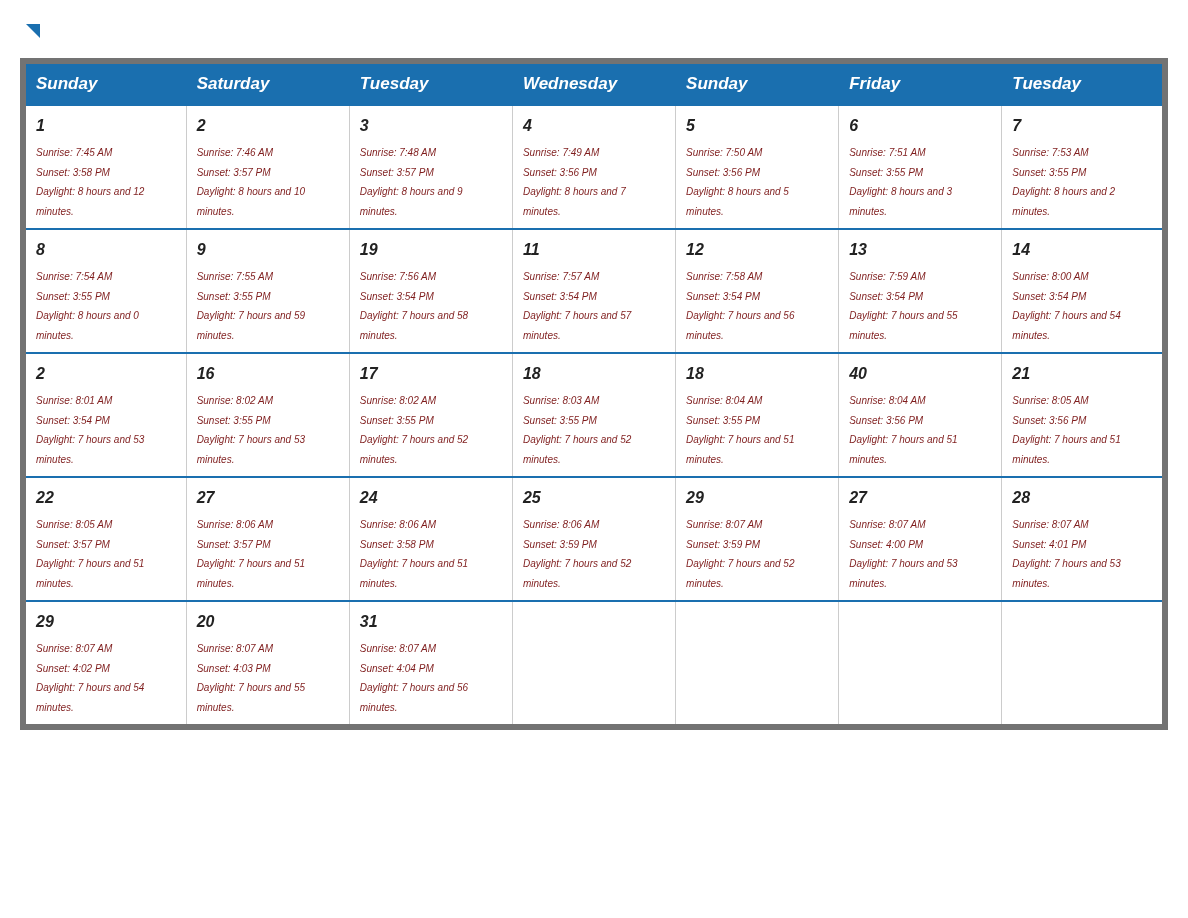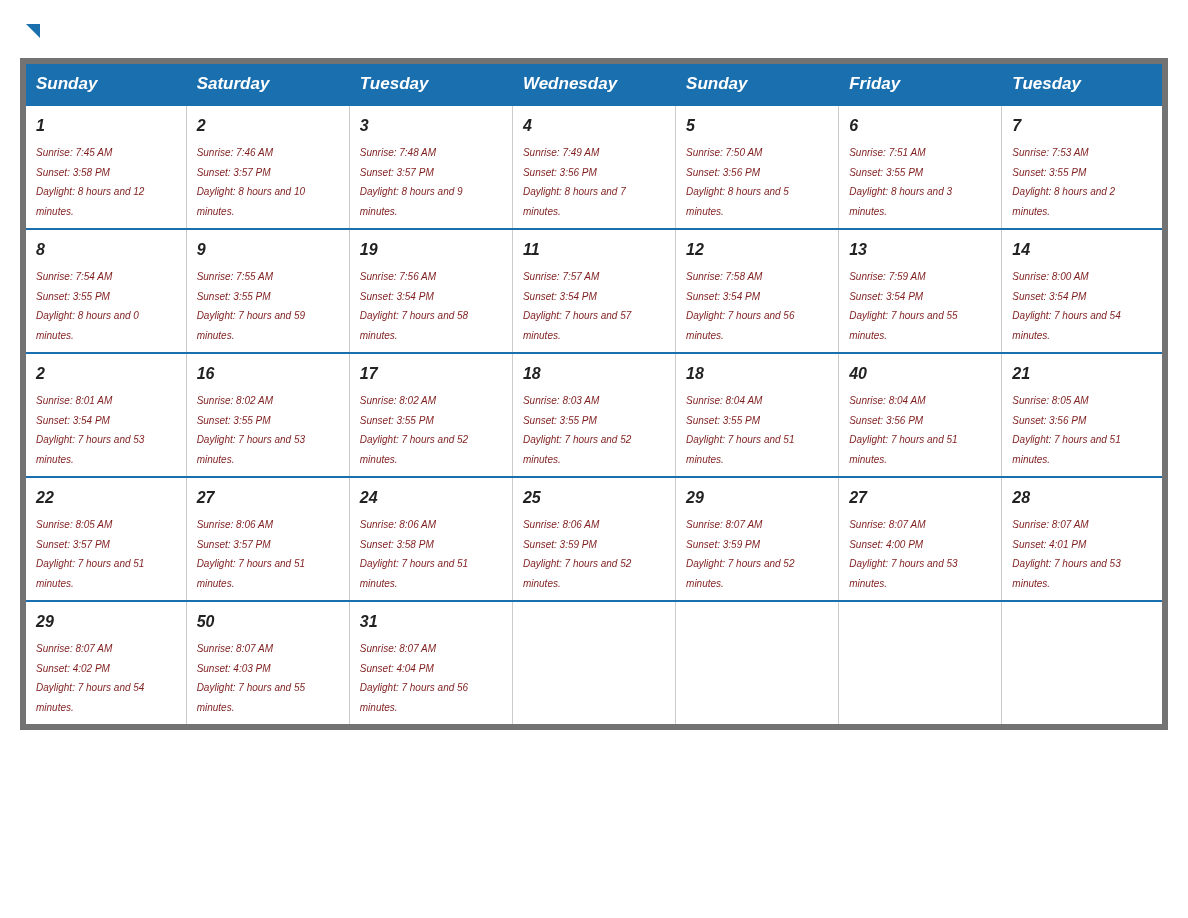--- a/index.html
+++ b/index.html
@@ -246,21 +246,21 @@
         <span class="day-number">28</span>
         <span class="day-info">Sunrise: 8:07 AM<br>Sunset: 4:01 PM<br>Daylight: 7 hours and 53 minutes.</span>
       </td>
       </tr>
       <tr>
         <td>
         <span class="day-number">29</span>
         <span class="day-info">Sunrise: 8:07 AM<br>Sunset: 4:02 PM<br>Daylight: 7 hours and 54 minutes.</span>
       </td>
         <td>
-        <span class="day-number">50</span>
+        <span class="day-number">20</span>
         <span class="day-info">Sunrise: 8:07 AM<br>Sunset: 4:03 PM<br>Daylight: 7 hours and 55 minutes.</span>
       </td>
         <td>
         <span class="day-number">31</span>
         <span class="day-info">Sunrise: 8:07 AM<br>Sunset: 4:04 PM<br>Daylight: 7 hours and 56 minutes.</span>
       </td>
         <td class="empty-cell"></td>
         <td class="empty-cell"></td>
         <td class="empty-cell"></td>
         <td class="empty-cell"></td>

